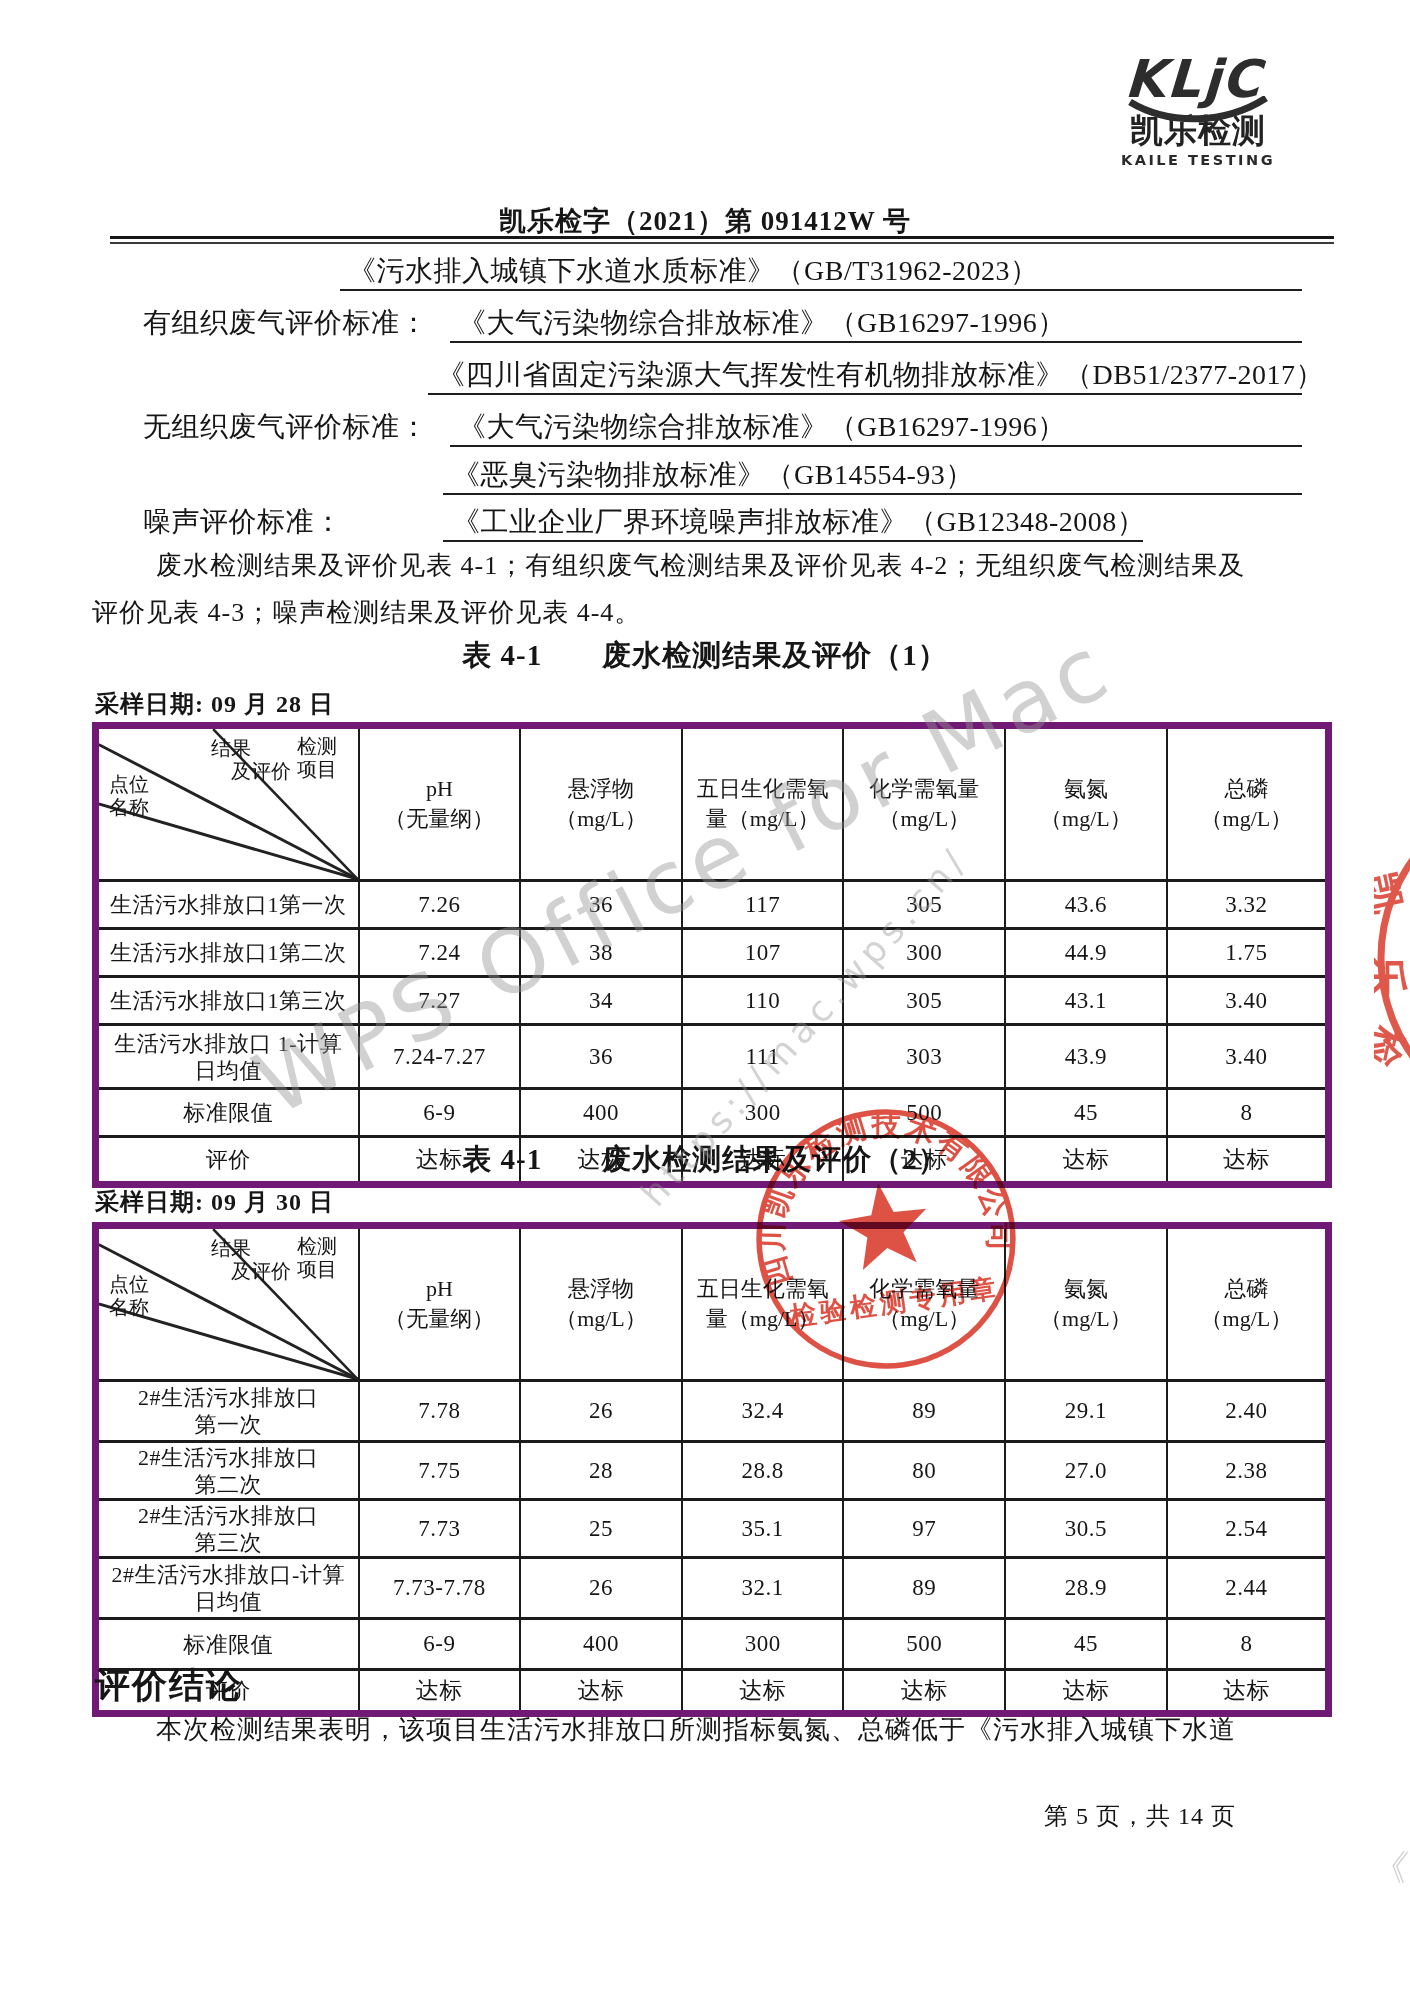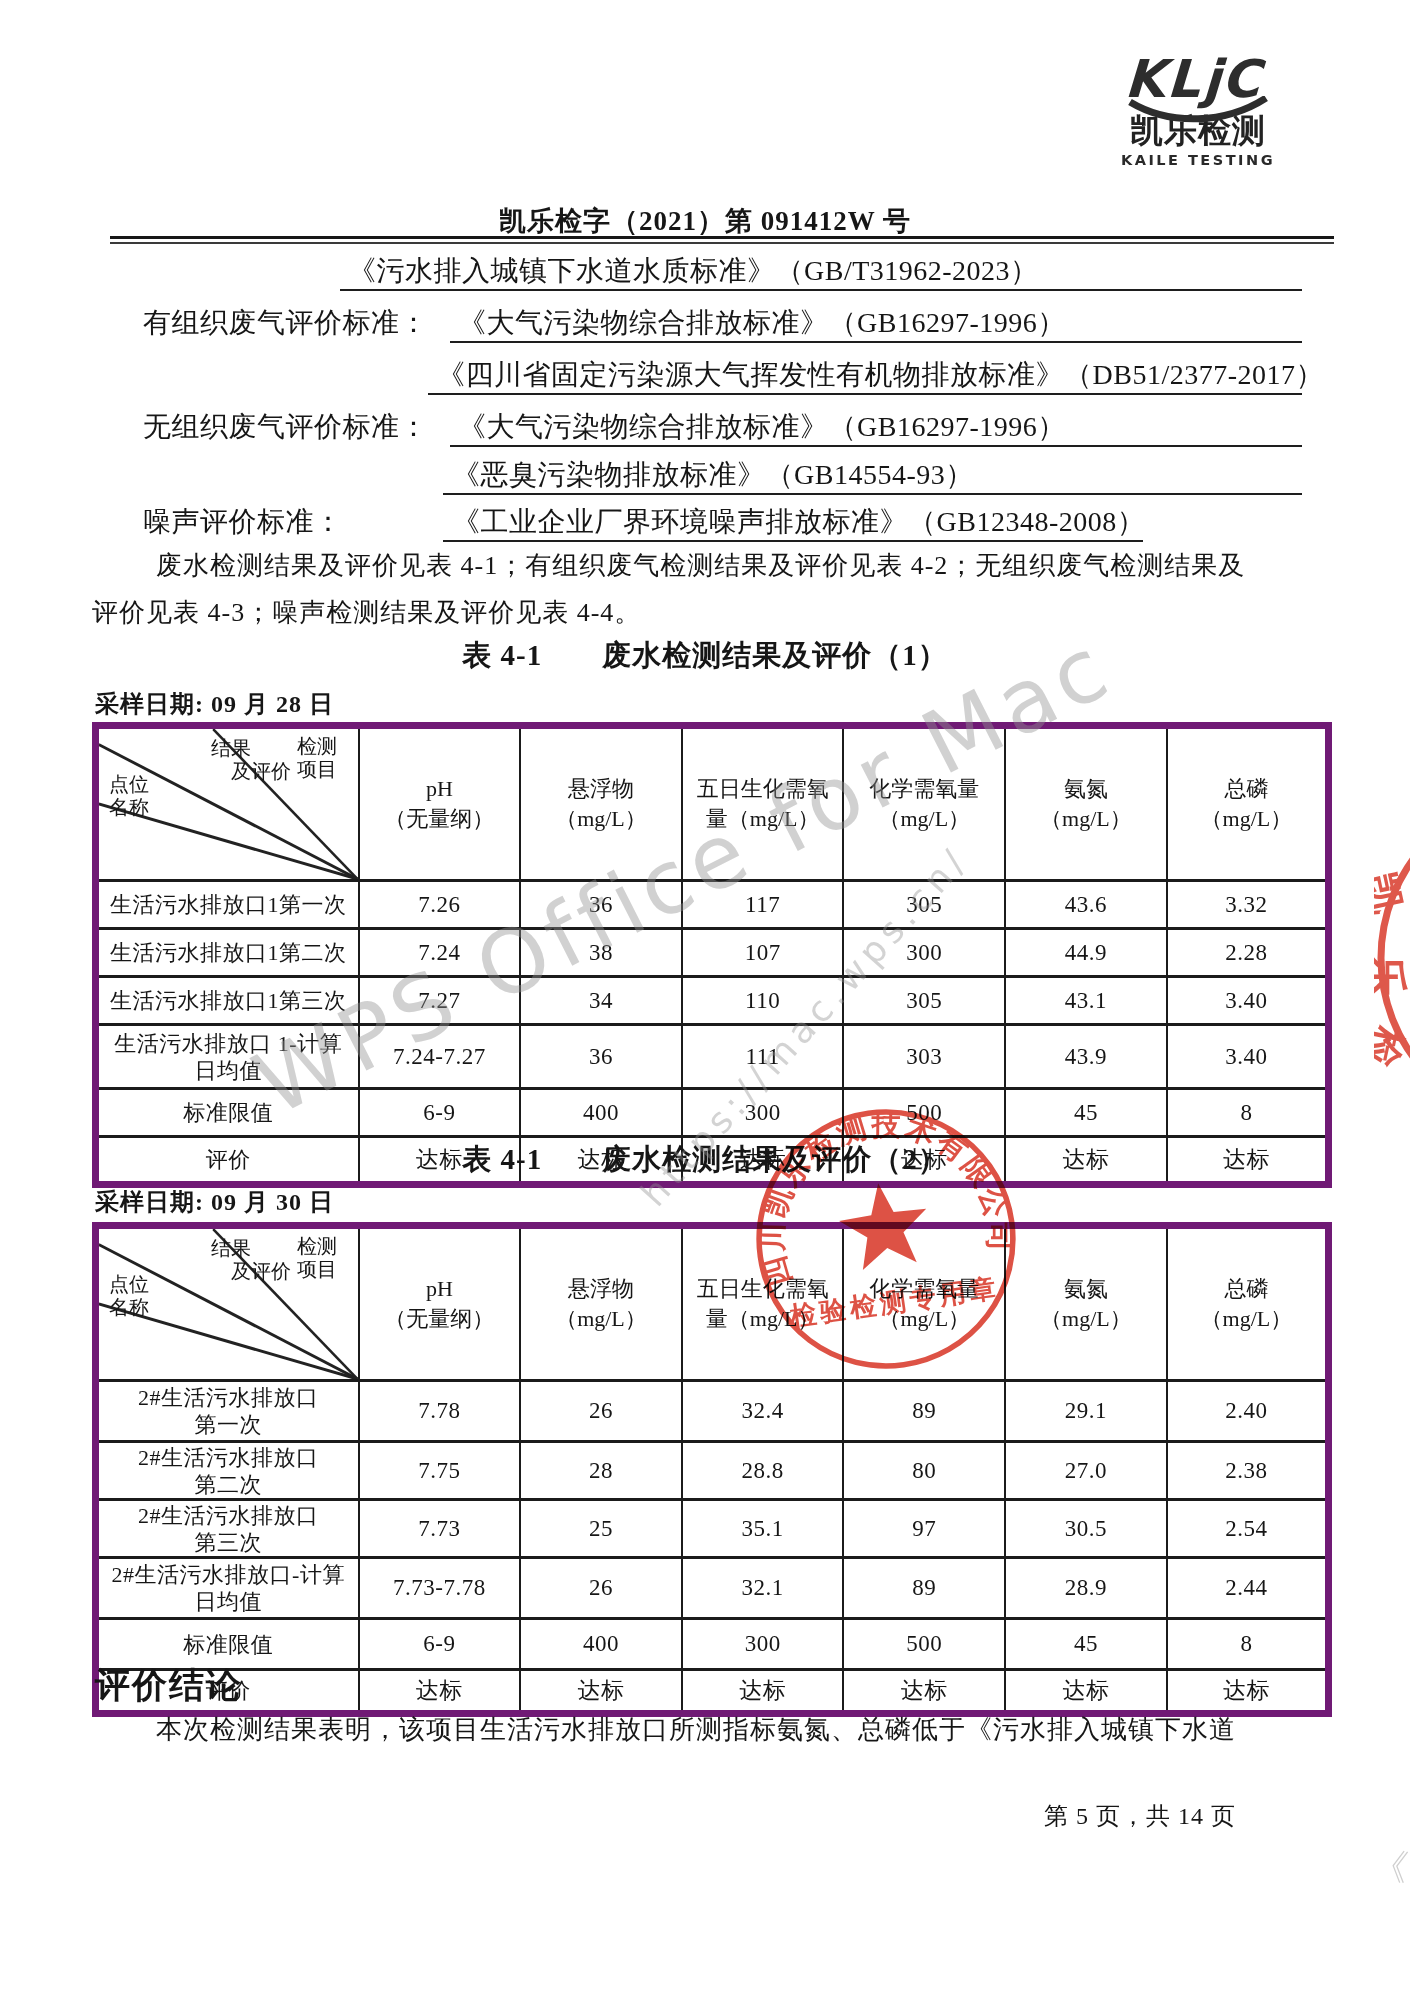--- a/index.html
+++ b/index.html
@@ -177,21 +177,21 @@
           <td>43.6</td>
           <td>3.32</td>
         </tr>
         <tr>
           <td class="rname">生活污水排放口1第二次</td>
           <td>7.24</td>
           <td>38</td>
           <td>107</td>
           <td>300</td>
           <td>44.9</td>
-          <td>2.28</td>
+          <td>1.75</td>
         </tr>
         <tr>
           <td class="rname">生活污水排放口1第三次</td>
           <td>7.27</td>
           <td>34</td>
           <td>110</td>
           <td>305</td>
           <td>43.1</td>
           <td>3.40</td>
         </tr>

